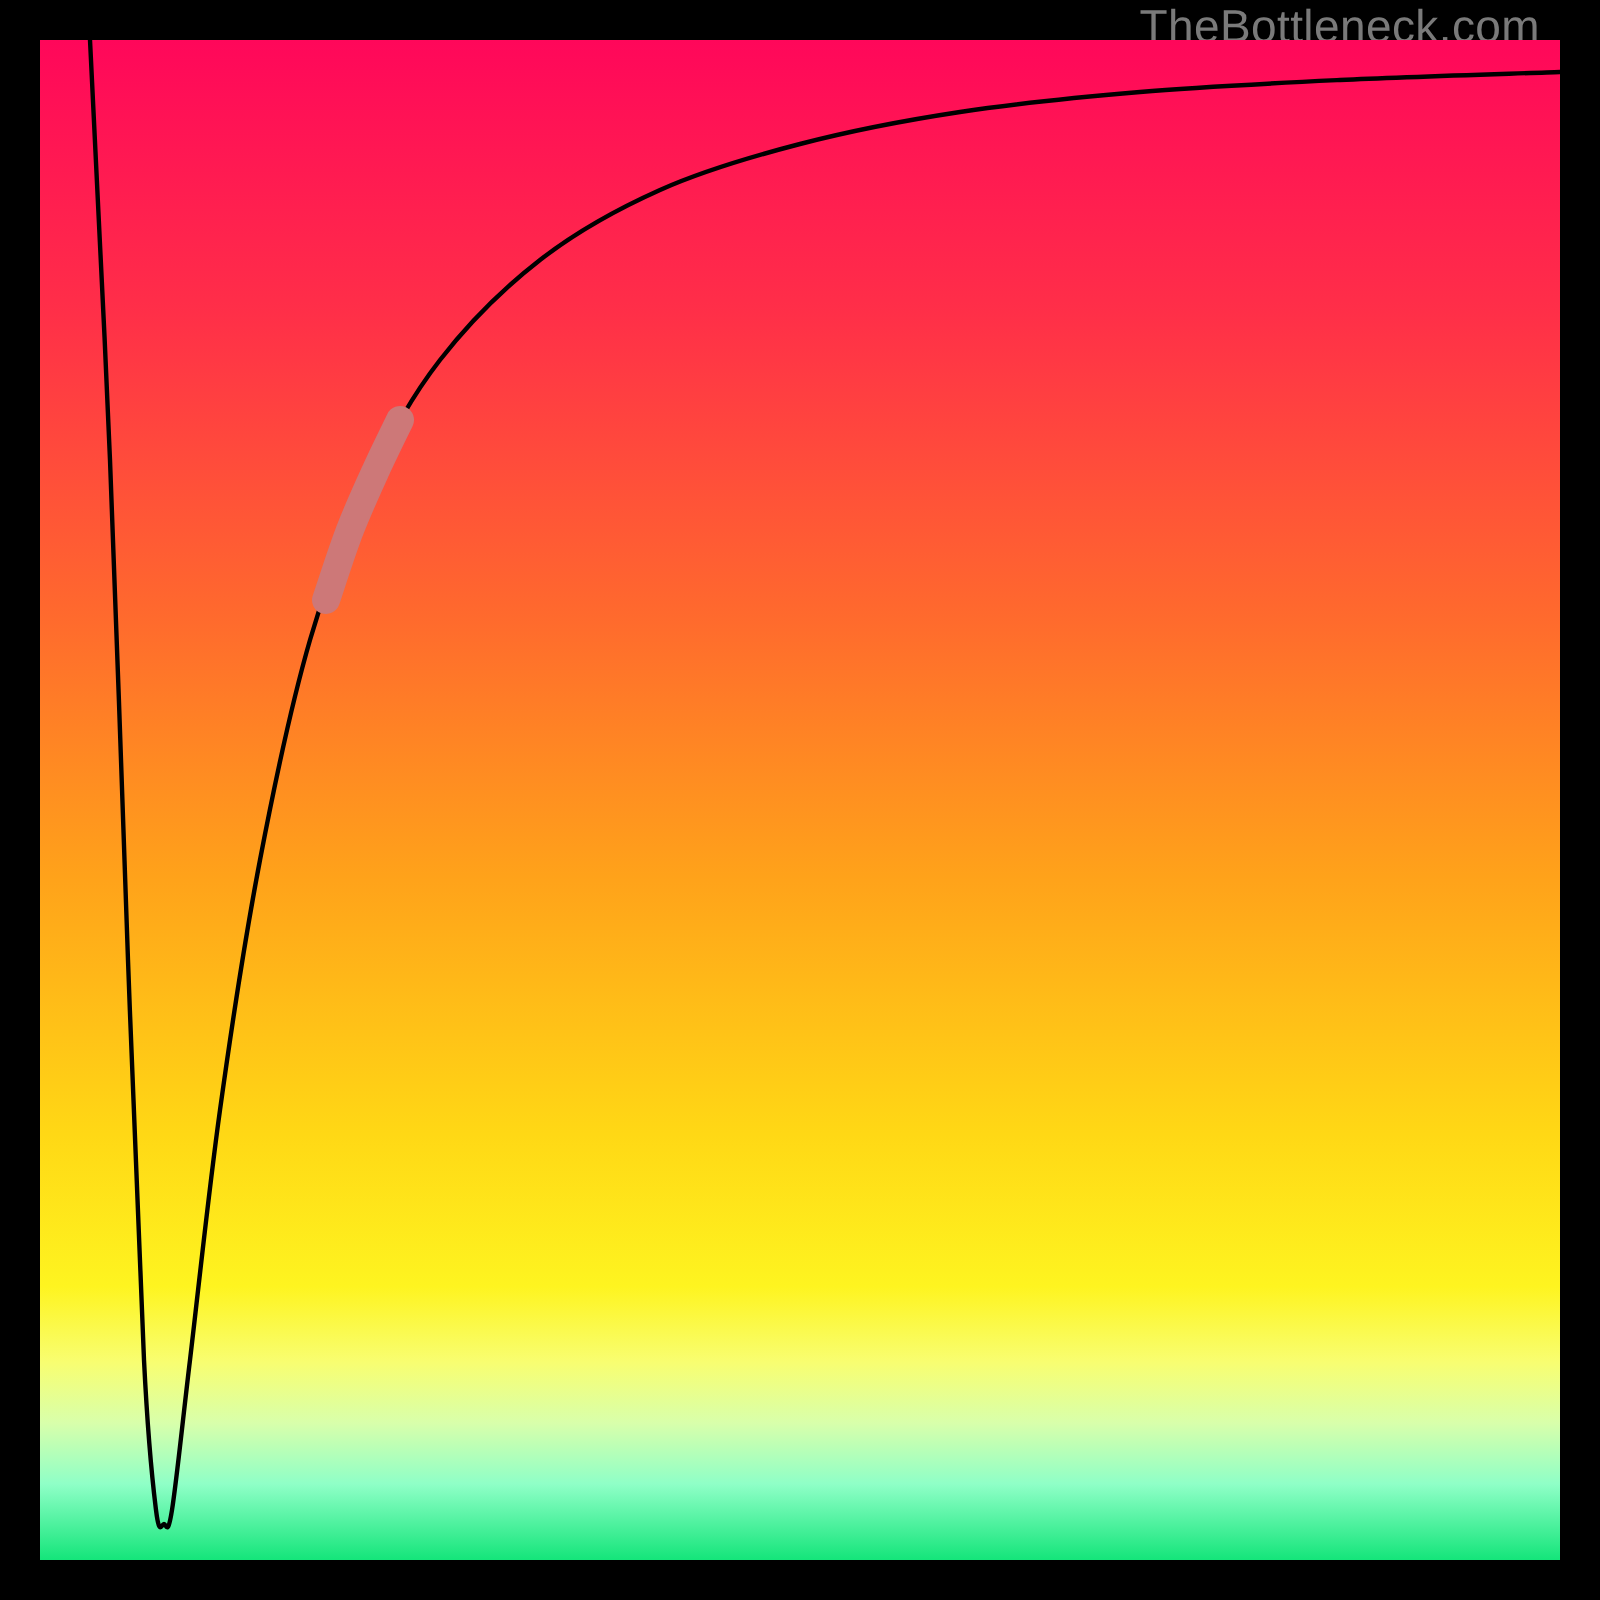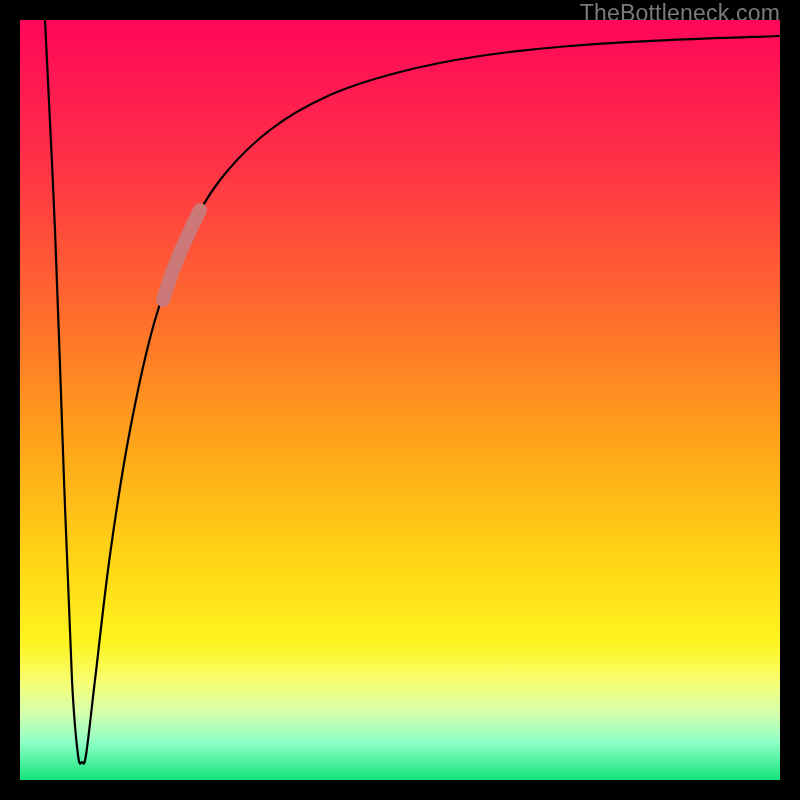--- a/index.html
+++ b/index.html
@@ -34,21 +34,21 @@
       #fef420 82%,
       #f8fe71 87%,
       #d8ffab 91%,
       #8fffc7 95%,
       #14e57a 100%
     );
   }
   .watermark {
     position: absolute;
     top: 0px;
-    right: 20px;
+    right: 30px;
     color: #7a7a7a;
     font-size: 23px;
     font-weight: 400;
     letter-spacing: 0.2px;
     user-select: none;
   }
   svg.curve {
     position: absolute;
     left: 0;
     top: 0;

